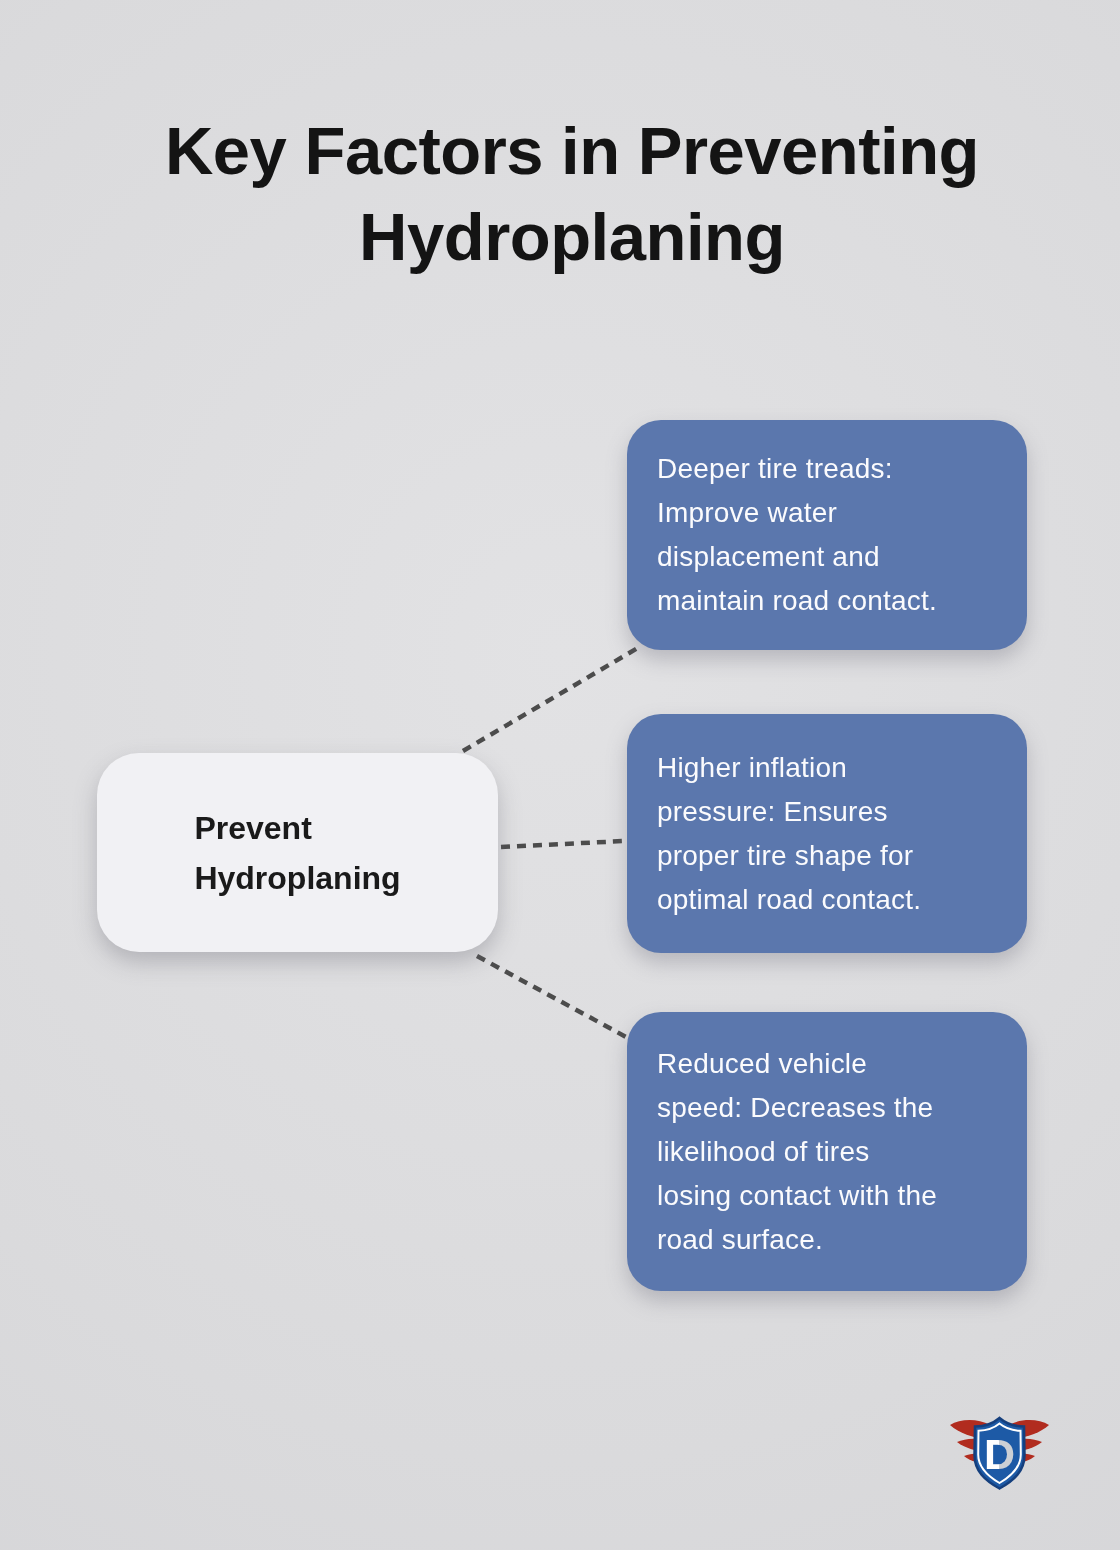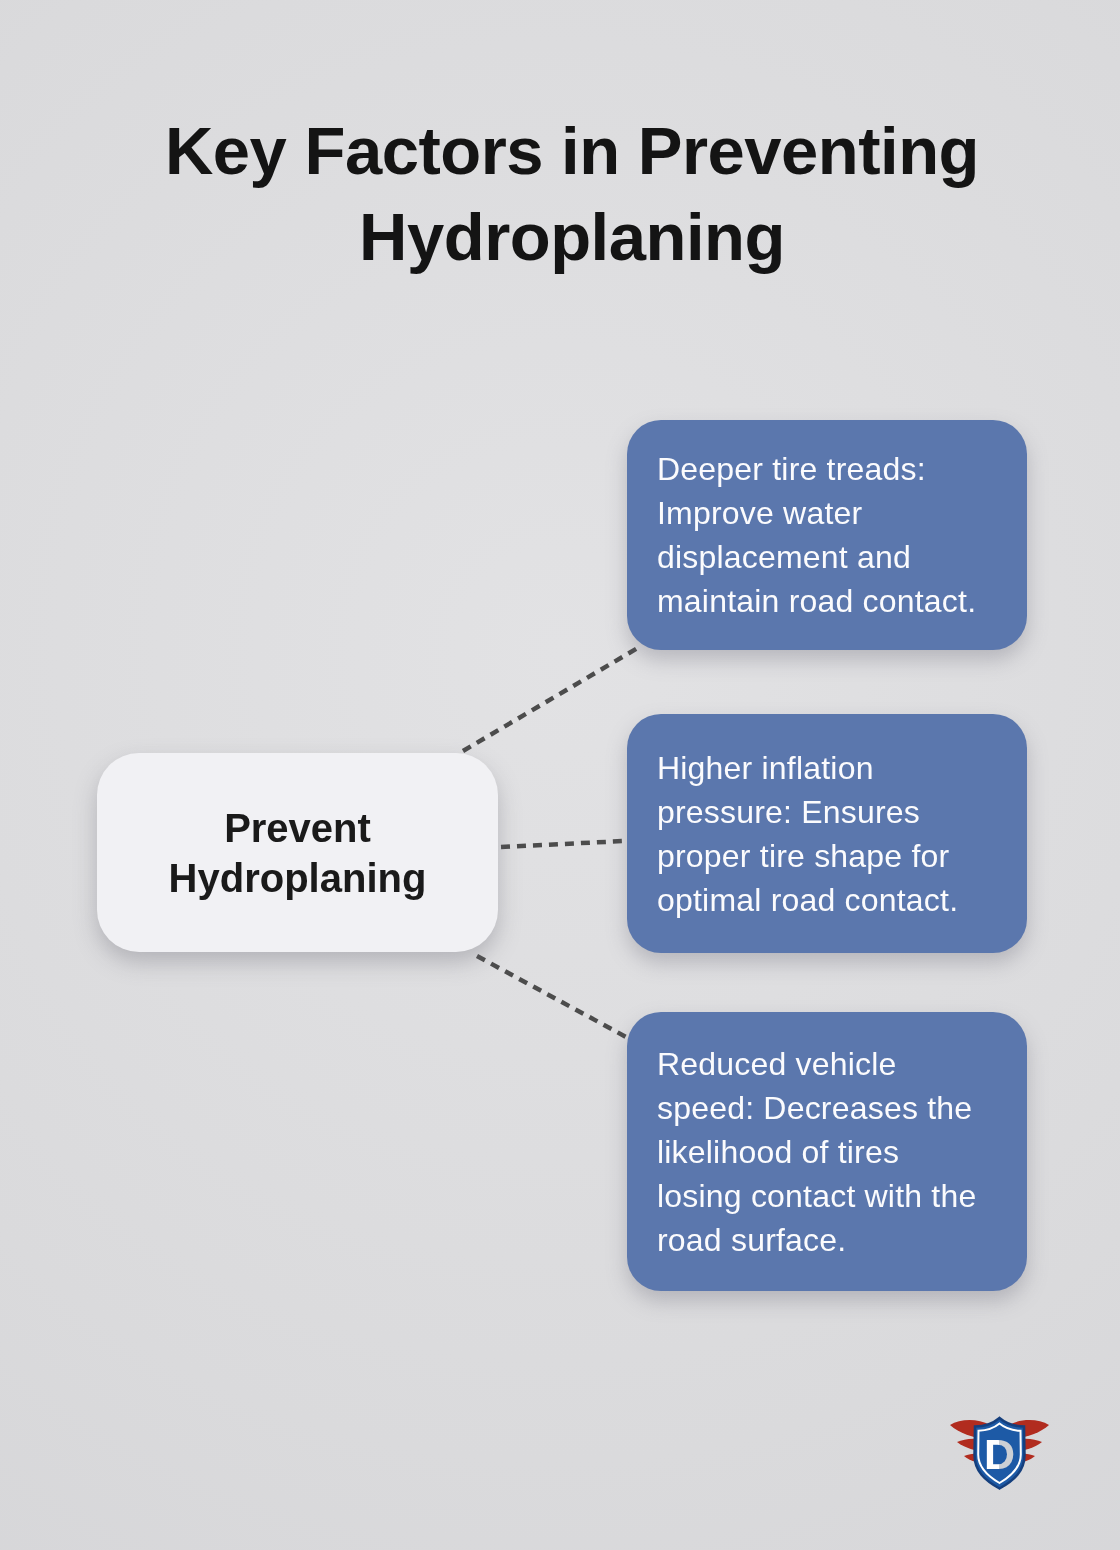--- a/index.html
+++ b/index.html
@@ -39,36 +39,35 @@
     stroke-dasharray: 9 7;
   }
   .center-node {
     position: absolute;
     left: 97px; top: 753px;
     width: 401px; height: 199px;
     background: var(--center-node-bg, #f1f1f4);
     border-radius: 42px;
     box-shadow: 0 10px 22px rgba(110,110,122,0.38);
     display: flex; align-items: center; justify-content: center;
-    text-align: center;
-    font-size: 40px; line-height: 50px; font-weight: bold;
+    font-size: 32px; line-height: 50px; font-weight: bold;
     color: var(--center-node-text, #1a1a1a);
     white-space: pre-line;
   }
   .factor {
     position: absolute;
     left: 627px;
     width: 400px;
     background: var(--factor-bg, #5b77ad);
     border-radius: 34px;
     box-shadow: 0 10px 20px rgba(110,110,122,0.35);
     display: flex; align-items: center;
     box-sizing: border-box;
     padding-left: 30px; padding-right: 14px;
-    font-size: 32px; line-height: 44px;
+    font-size: 28px; line-height: 44px;
     letter-spacing: 0.2px;
     color: var(--factor-text, #fbfbfd);
     white-space: pre-line;
   }
   .factor-1 { top: 420px;  height: 230px; }
   .factor-2 { top: 714px;  height: 239px; }
   .factor-3 { top: 1012px; height: 279px; }
   .logo {
     position: absolute;
     left: 949px; top: 1416px;

